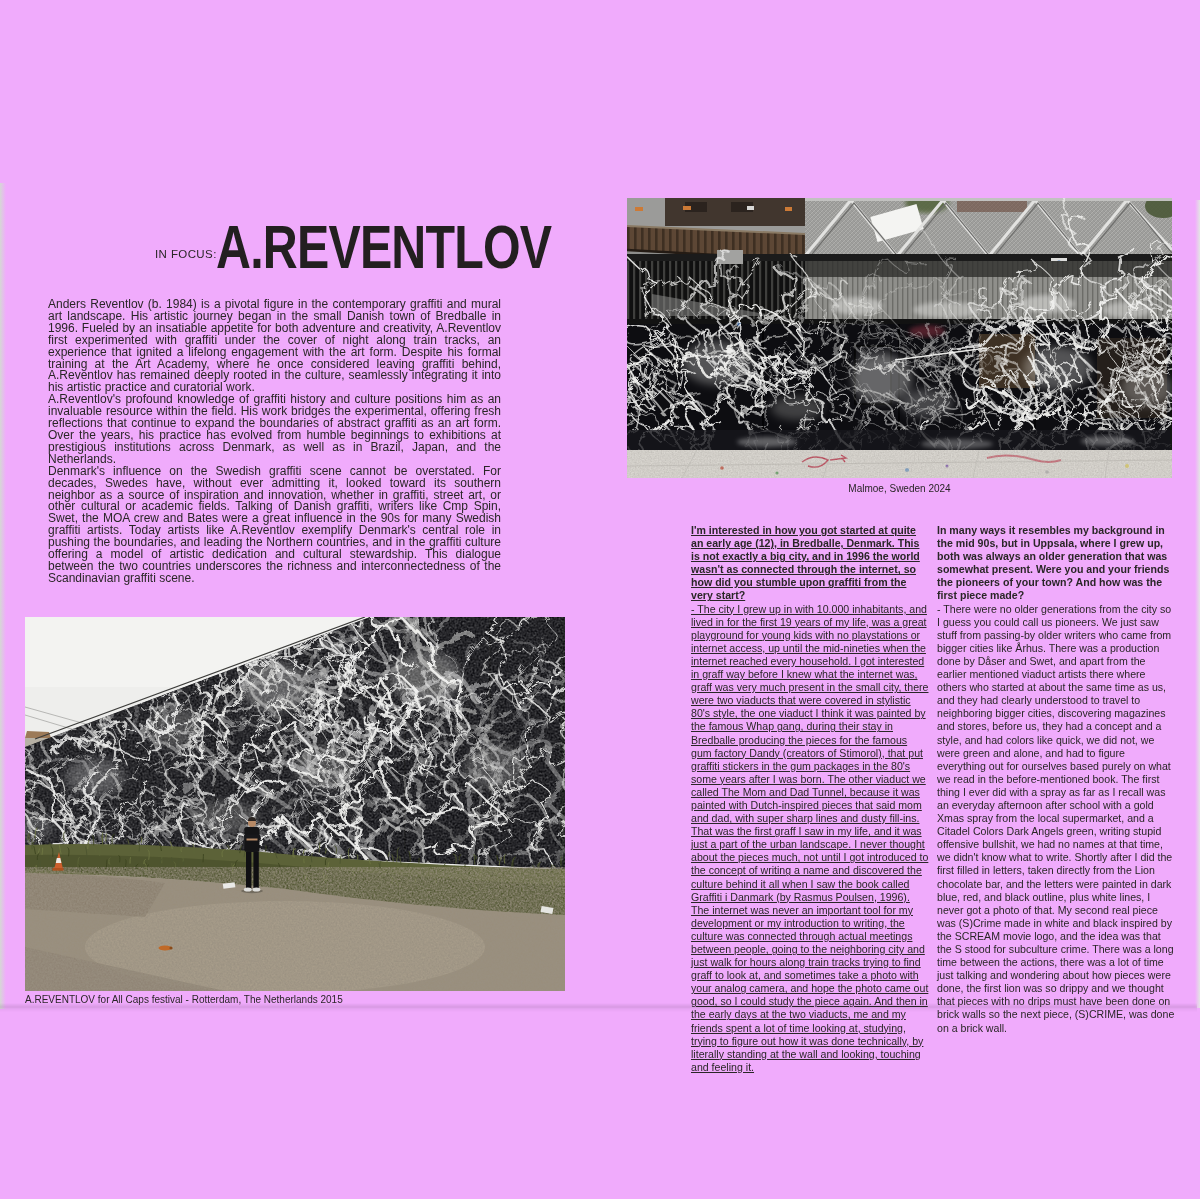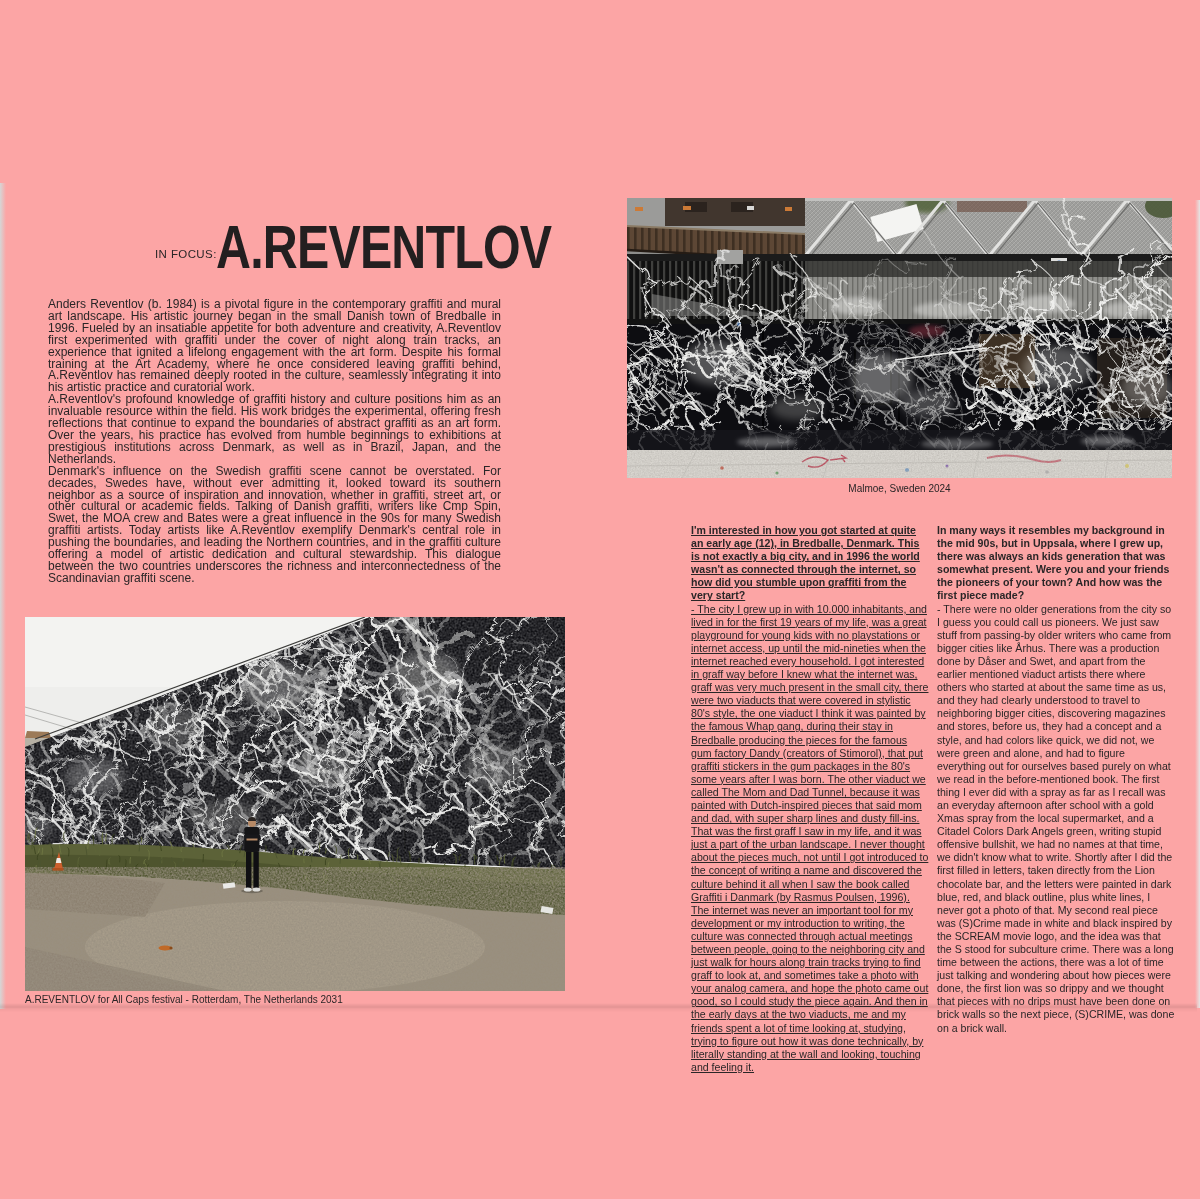--- a/index.html
+++ b/index.html
@@ -1,17 +1,17 @@
 <!DOCTYPE html>
 <html><head>
 <meta charset="utf-8">
 <style>
   html,body{margin:0;padding:0;background:#ffffff;}
   body{font-family:"Liberation Sans",sans-serif;color:#231f20;}
-  .sheet{position:relative;width:1200px;height:1199px;background:#fca5a5;overflow:hidden;}
+  .sheet{position:relative;width:1200px;height:1199px;background:#f0abfc;overflow:hidden;}
   .kicker{position:absolute;left:155px;top:248px;font-size:11.5px;letter-spacing:.4px;color:#2a2627;}
   .title{position:absolute;left:216px;top:211px;margin:0;font-size:62px;font-weight:700;
          letter-spacing:-1px;transform:scaleX(.78);transform-origin:left top;white-space:nowrap;color:#231f20;}
   .intro{position:absolute;left:48px;top:299px;width:453px;font-size:12px;line-height:11.9px;
          text-align:justify;color:#2a2627;}
   .intro p{margin:0;}
   figure{margin:0;padding:0;}
   .photoL{position:absolute;left:25px;top:617px;width:540px;height:374px;}
   .photoR{position:absolute;left:627px;top:198px;width:545px;height:280px;}
   .photoL svg,.photoR svg{display:block;width:100%;height:100%;}
@@ -524,21 +524,21 @@
           <rect x="219.5" y="210" width="15" height="25" rx="2.5" fill="#141416"></rect>
           <rect x="221.5" y="220.5" width="11" height="3" fill="#b78a66"></rect>
           <rect x="218.8" y="217.5" width="16.4" height="4" rx="2" fill="#17171a"></rect>
           <rect x="221" y="235" width="5.4" height="37" fill="#0f0f12"></rect>
           <rect x="228.4" y="235" width="5.4" height="37" fill="#0f0f12"></rect>
           <ellipse cx="222.8" cy="272.6" rx="4" ry="2" fill="#dededc"></ellipse>
           <ellipse cx="231.4" cy="272.6" rx="4" ry="2" fill="#dededc"></ellipse>
         </g>
       </g>
     </svg>
-    <figcaption class="capL">A.REVENTLOV for All Caps festival -  Rotterdam, The Netherlands 2031</figcaption>
+    <figcaption class="capL">A.REVENTLOV for All Caps festival -  Rotterdam, The Netherlands 2015</figcaption>
   </figure>
 
   <figure class="photoR">
     <svg viewBox="0 0 545 280" preserveAspectRatio="none">
       <defs>
         <clipPath id="clipPR">
             <rect x="0" y="0" width="545" height="280"></rect>
           </clipPath>
         <pattern id="slats" width="6" height="10" patternUnits="userSpaceOnUse">
           <rect width="6" height="10" fill="#101010"></rect>
@@ -830,20 +830,20 @@
       </g>
     </svg>
     <figcaption class="capR">Malmoe, Sweden 2024</figcaption>
   </figure>
 
   <section class="col col1">
     <p class="q">I'm interested in how you got started at quite an early age (12), in Bredballe, Denmark. This is not exactly a big city, and in 1996 the world wasn't as connected through the internet, so how did you stumble upon graffiti from the very start?</p>
     <p class="a">- The city I grew up in with 10.000 inhabitants, and lived in for the first 19 years of my life, was a great playground for young kids with no playstations or internet access, up until the mid-nineties when the internet reached every household. I got interested in graff way before I knew what the internet was, graff was very much present in the small city, there were two viaducts that were covered in stylistic 80's style, the one viaduct I think it was painted by the famous Whap gang, during their stay in Bredballe producing the pieces for the famous gum factory Dandy (creators of Stimorol), that put graffiti stickers in the gum packages in the 80's some years after I was born. The other viaduct we called The Mom and Dad Tunnel, because it was painted with Dutch-inspired pieces that said mom and dad, with super sharp lines and dusty fill-ins. That was the first graff I saw in my life, and it was just a part of the urban landscape. I never thought about the pieces much, not until I got introduced to the concept of writing a name and discovered the culture behind it all when I saw the book called Graffiti i Danmark (by Rasmus Poulsen, 1996). The internet was never an important tool for my development or my introduction to writing, the culture was connected through actual meetings between people, going to the neighboring city and just walk for hours along train tracks trying to find graff to look at, and sometimes take a photo with your analog camera, and hope the photo came out good, so I could study the piece again. And then in the early days at the two viaducts, me and my friends spent a lot of time looking at, studying, trying to figure out how it was done technically, by literally standing at the wall and looking, touching and feeling it.</p>
   </section>
   <section class="col col2">
-    <p class="q">In many ways it resembles my background in the mid 90s, but in Uppsala, where I grew up, there was always an kids generation that was somewhat present. Were you and your friends the pioneers of your town? And how was the first piece made?</p>
+    <p class="q">In many ways it resembles my background in the mid 90s, but in Uppsala, where I grew up, both was always an older generation that was somewhat present. Were you and your friends the pioneers of your town? And how was the first piece made?</p>
     <p class="a">- There were no older generations from the city so I guess you could call us pioneers. We just saw stuff from passing-by older writers who came from bigger cities like Århus. There was a production done by Dåser and Swet, and apart from the earlier mentioned viaduct artists there where others who started at about the same time as us, and they had clearly understood to travel to neighboring bigger cities, discovering magazines and stores, before us, they had a concept and a style, and had colors like quick, we did not, we were green and alone, and had to figure everything out for ourselves based purely on what we read in the before-mentioned book. The first thing I ever did with a spray as far as I recall was an everyday afternoon after school with a gold Xmas spray from the local supermarket, and a Citadel Colors Dark Angels green, writing stupid offensive bullshit, we had no names at that time, we didn't know what to write. Shortly after I did the first filled in letters, taken directly from the Lion chocolate bar, and the letters were painted in dark blue, red, and black outline, plus white lines, I never got a photo of that. My second real piece was (S)Crime made in white and black inspired by the SCREAM movie logo, and the idea was that the S stood for subculture crime. There was a long time between the actions, there was a lot of time just talking and wondering about how pieces were done, the first lion was so drippy and we thought that pieces with no drips must have been done on brick walls so the next piece, (S)CRIME, was done on a brick wall.</p>
   </section>
 
   <div class="edge-left"></div>
   <div class="edge-right"></div>
   <div class="edge-bottom"></div>
 </div>
 
 </body></html>

